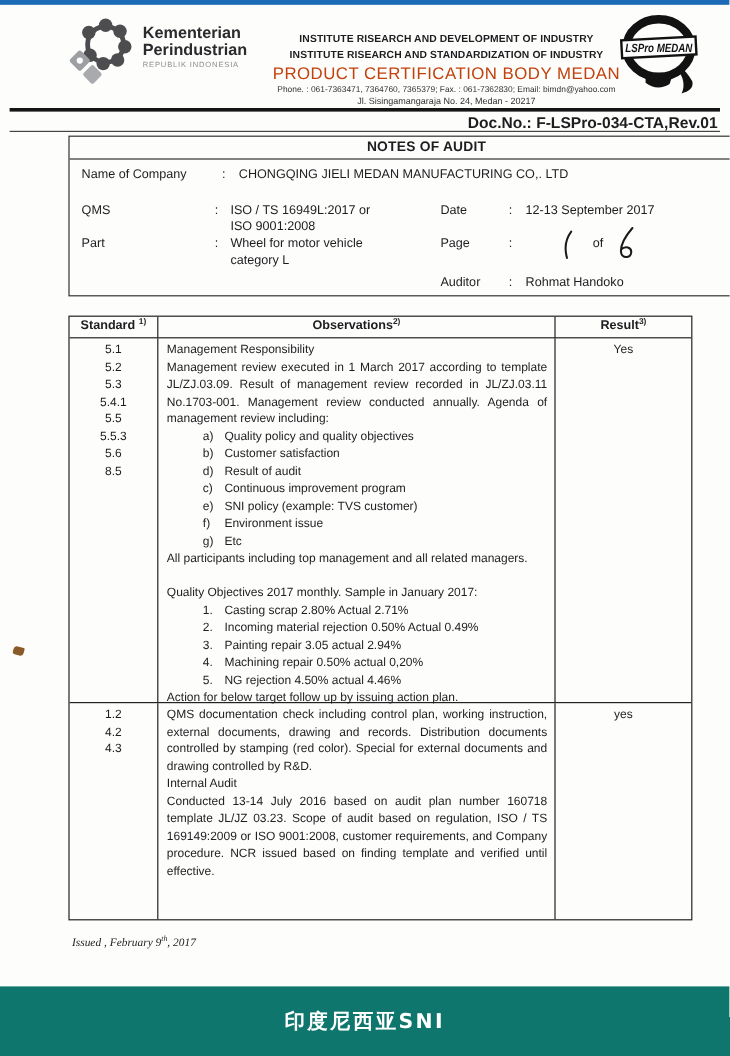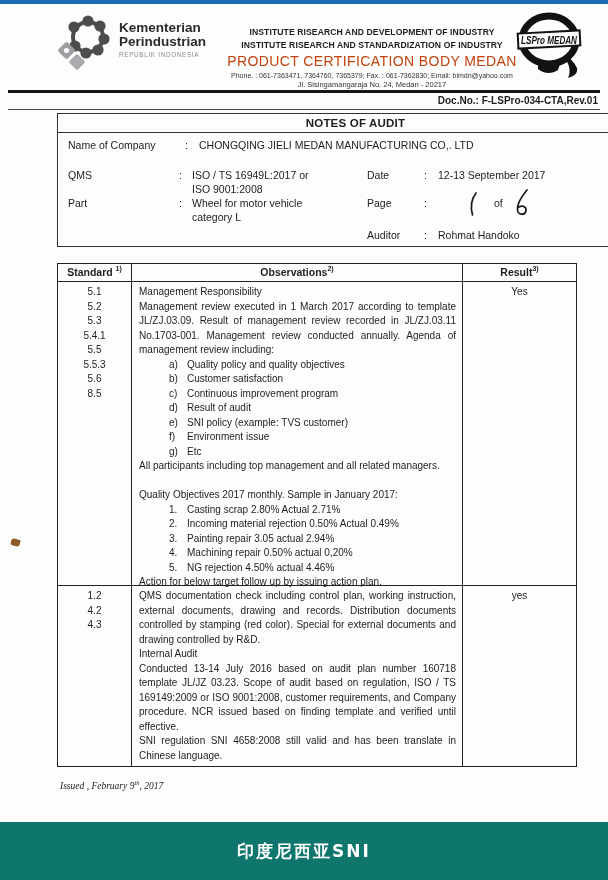--- a/index.html
+++ b/index.html
@@ -25,21 +25,21 @@
   .ministry-text .l1 { font-size:13.5px; font-weight:bold; line-height:14px; color:#2b2b2d; }
   .ministry-text .l3 { font-size:6.3px; letter-spacing:0.7px; color:#8a8a8c; margin-top:2px; }
   .center-head { left:152px; top:27px; width:440px; text-align:center; }
   .center-head .i1, .center-head .i2 { font-size:8.6px; font-weight:bold; letter-spacing:0.1px; }
   .center-head .i2 { margin-top:3px; }
   .center-head .body-name { font-size:14px; margin-top:3px; letter-spacing:0.4px; color:#c2410c; }
   .center-head .contact { font-size:7px; margin-top:3px; color:#333; }
   .center-head .address { font-size:7.5px; margin-top:1px; color:#333; }
 
   .rule-thick { left:8px; top:90px; width:592px; height:3px; background:#151515; }
-  .doc-no { left:0; top:95px; width:598px; text-align:right; font-size:10px; font-weight:bold; }
+  .doc-no { left:0; top:95px; width:598px; text-align:right; font-size:13px; font-weight:bold; }
   .rule-thin { left:8px; top:109px; width:592px; height:1px; background:#444; }
 
   
   .notes-box { left:57px; top:113px; width:597px; height:134px; border:1.4px solid #333; background:transparent; }
   .notes-title { border-bottom:1.2px solid #333; height:19px; text-align:center;
     font-size:11.5px; font-weight:bold; padding-top:3px; letter-spacing:0.2px; }
   .fld { position:absolute; font-size:10.5px; white-space:nowrap; } 
 
   
   .audit-table { left:57px; top:263px; width:520px; border:1.4px solid #222; background:transparent; }
@@ -168,22 +168,22 @@
         <div>5.5</div>
         <div>5.5.3</div>
         <div>5.6</div>
         <div>8.5</div>
       </div>
       <div class="c-obs">
         <div>Management Responsibility</div>
         <div>Management review executed in 1 March 2017 according to template JL/ZJ.03.09. Result of management review recorded in JL/ZJ.03.11 No.1703-001. Management review conducted annually. Agenda of management review including:</div>
         <div class="obs-li"><span class="li-label">a)</span><span>Quality policy and quality objectives</span></div>
         <div class="obs-li"><span class="li-label">b)</span><span>Customer satisfaction</span></div>
+        <div class="obs-li"><span class="li-label">d)</span><span>Result of audit</span></div>
         <div class="obs-li"><span class="li-label">c)</span><span>Continuous improvement program</span></div>
-        <div class="obs-li"><span class="li-label">d)</span><span>Result of audit</span></div>
         <div class="obs-li"><span class="li-label">e)</span><span>SNI policy (example: TVS customer)</span></div>
         <div class="obs-li"><span class="li-label">f)</span><span>Environment issue</span></div>
         <div class="obs-li"><span class="li-label">g)</span><span>Etc</span></div>
         <div>All participants including top management and all related managers.</div>
         <div class="gap-top">Quality Objectives 2017 monthly. Sample in January 2017:</div>
         <div class="obs-li"><span class="li-label">1.</span><span>Casting scrap 2.80% Actual 2.71%</span></div>
         <div class="obs-li"><span class="li-label">2.</span><span>Incoming material rejection 0.50% Actual 0.49%</span></div>
         <div class="obs-li"><span class="li-label">3.</span><span>Painting repair 3.05 actual 2.94%</span></div>
         <div class="obs-li"><span class="li-label">4.</span><span>Machining repair 0.50% actual 0,20%</span></div>
         <div class="obs-li"><span class="li-label">5.</span><span>NG rejection 4.50% actual 4.46%</span></div>
@@ -195,21 +195,20 @@
     <div class="t-row r1">
       <div class="c-std">
         <div>1.2</div>
         <div>4.2</div>
         <div>4.3</div>
       </div>
       <div class="c-obs">
         <div>QMS documentation check including control plan, working instruction, external documents, drawing and records. Distribution documents controlled by stamping (red color). Special for external documents and drawing controlled by R&amp;D.</div>
         <div>Internal Audit</div>
         <div>Conducted 13-14 July 2016 based on audit plan number 160718 template JL/JZ 03.23. Scope of audit based on regulation, ISO / TS 169149:2009 or ISO 9001:2008, customer requirements, and Company procedure. NCR issued based on finding template and verified until effective.</div>
-        <div>SNI regulation SNI 4658:2008 still valid and has been translate in Chinese language.</div>
       </div>
       <div class="c-res">yes</div>
     </div>
 
   </div>
 </div>
 
 <div class="abs issued"><span>Issued , February 9</span><sup>th</sup><span>, 2017</span></div>
 
 <div class="abs artifact"></div>

